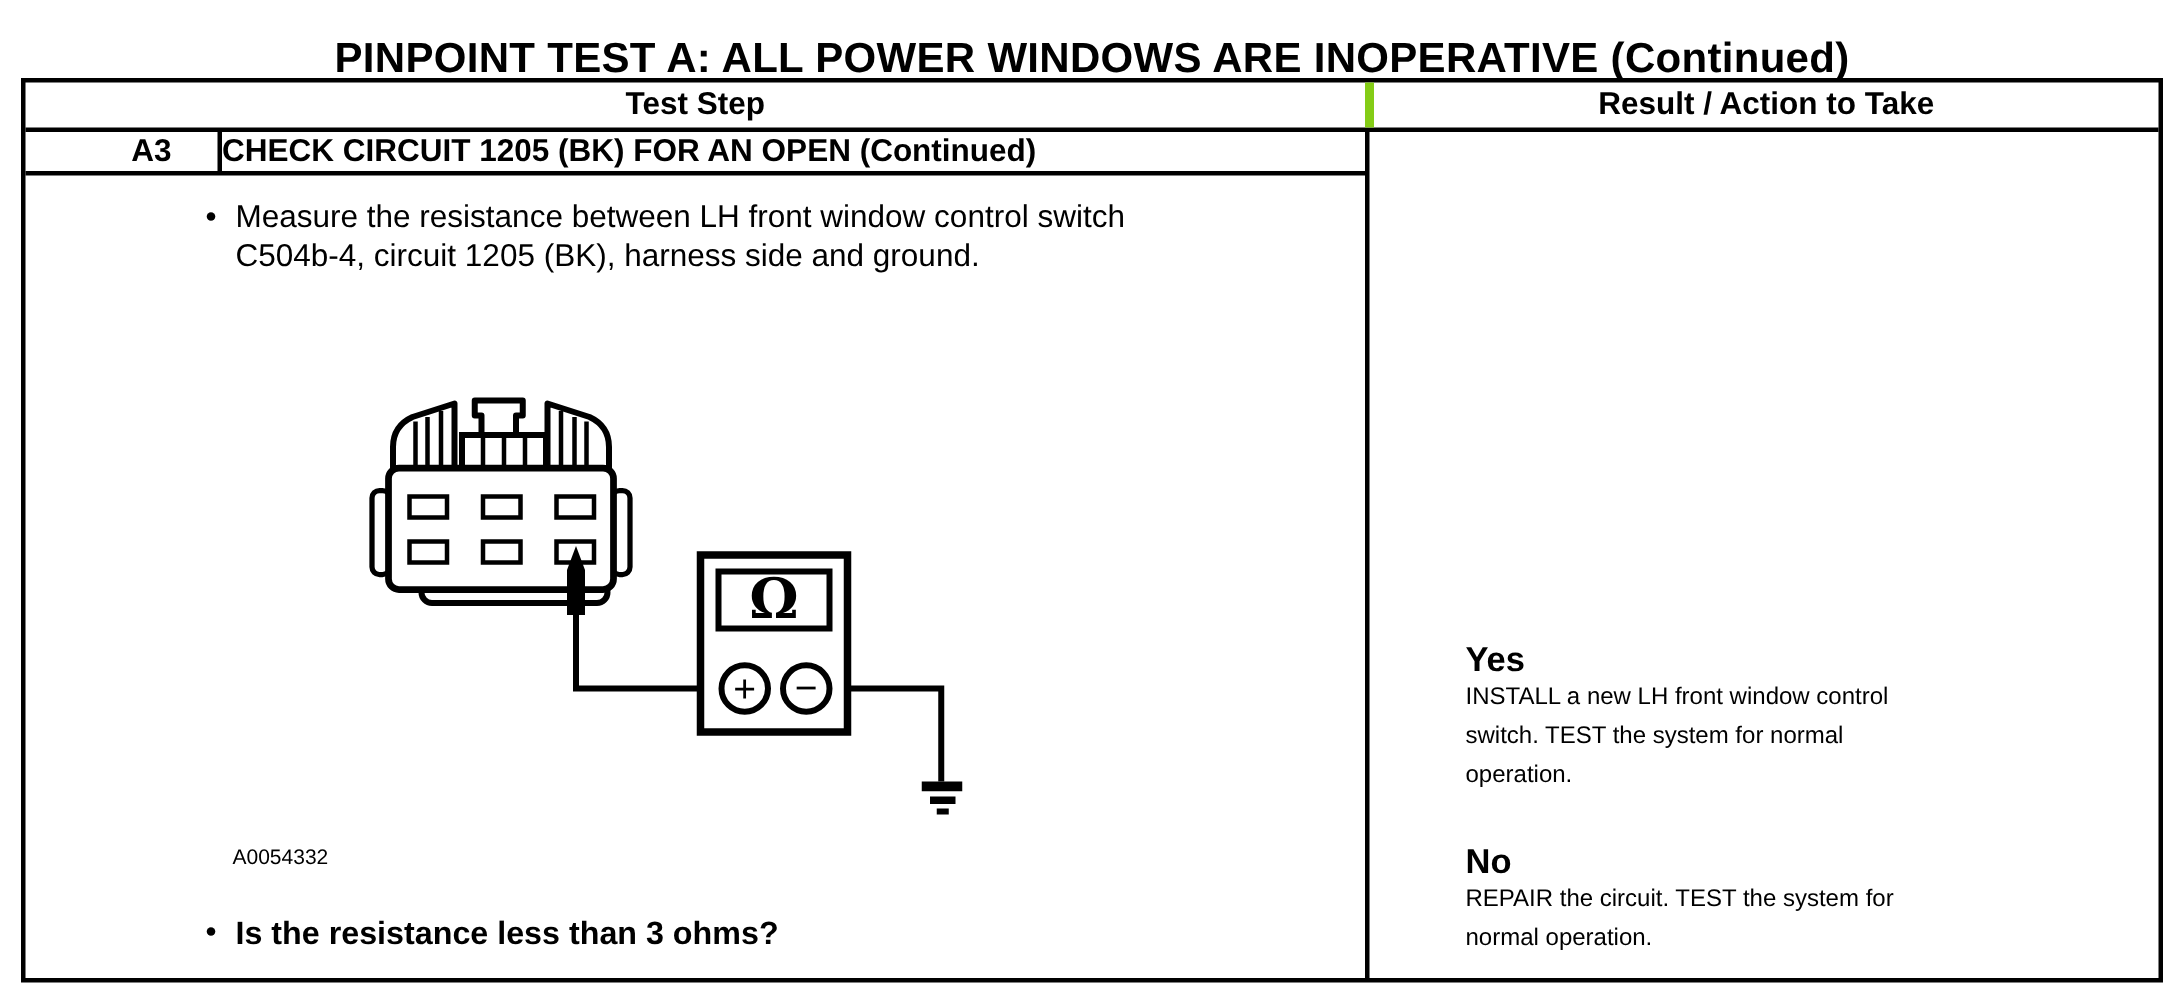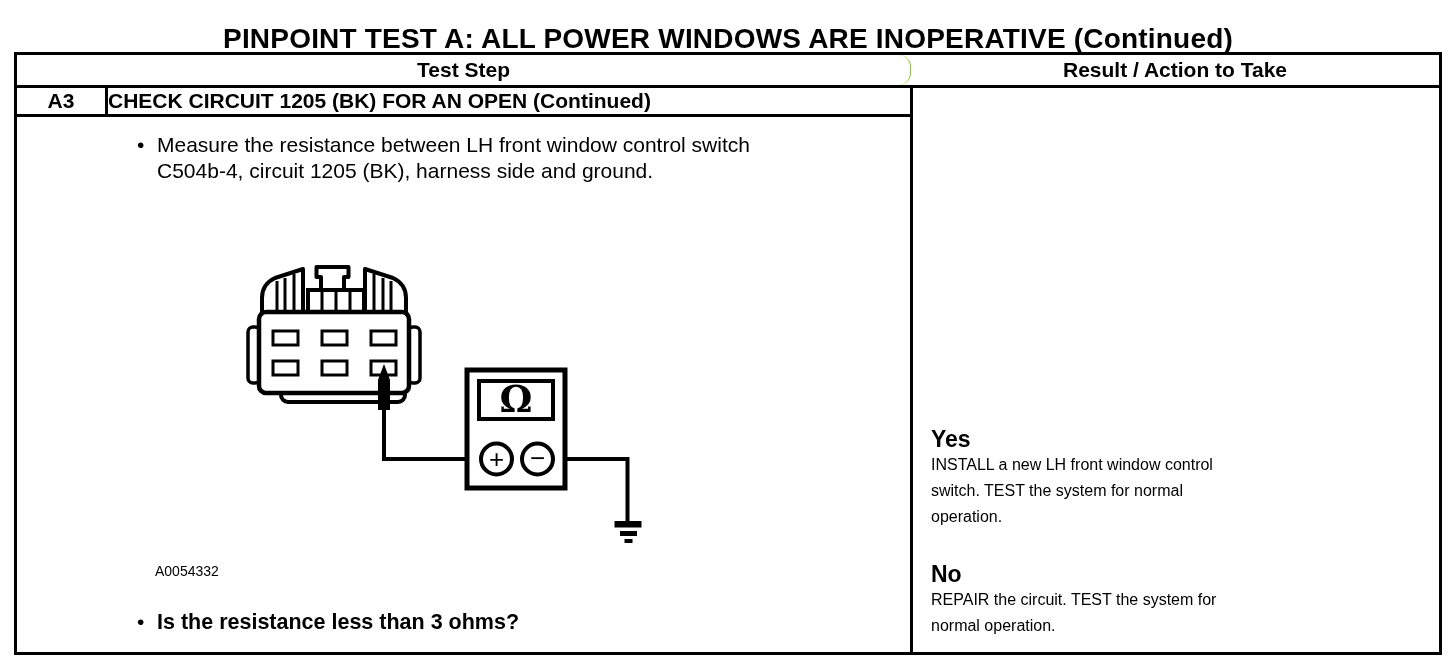--- a/index.html
+++ b/index.html
@@ -29,38 +29,38 @@
   }
   .header-row {
     position: absolute; top: 0; left: 0; right: 0; height: 30px;
     border-bottom: 3px solid #000;
     display: flex;
   }
   .header-cell {
     display: flex; align-items: center; justify-content: center;
     font-weight: bold; font-size: 21px;
   }
-  .header-cell.left  { width: 893px; border-right: 1px solid #84cc16; border-radius: 12px; }
+  .header-cell.left  { width: 893px; border-right: 6px solid #84cc16; }
   .header-cell.right { flex: 1; }
 
   .body-row {
     position: absolute; top: 33px; bottom: 0; left: 0; right: 0;
     display: flex;
   }
   .body-left  { width: 893px; border-right: 3px solid #000; position: relative; }
-  .body-right { flex: 1; position: relative; }
+  .body-right { flex: 1; position: relative; margin-left: 46px; }
 
   .step-header-row {
     position: absolute; top: 0; left: 0; right: 0; height: 26px;
     border-bottom: 3px solid #000;
     display: flex; font-weight: bold; font-size: 21px;
   }
   .step-id-cell {
     width: 88px; border-right: 3px solid #000;
-    display: flex; align-items: center; justify-content: center;
+    display: flex; align-items: center; justify-content: center; padding-left: 40px;
   }
   .step-heading-cell {
     flex: 1; display: flex; align-items: center;
     white-space: nowrap;
   }
 
   .bullet-row { position: absolute; display: flex; }
   .bullet-row .bullet-marker {
     width: 20px; flex: 0 0 20px;
     font-size: 21px; line-height: 26px;

